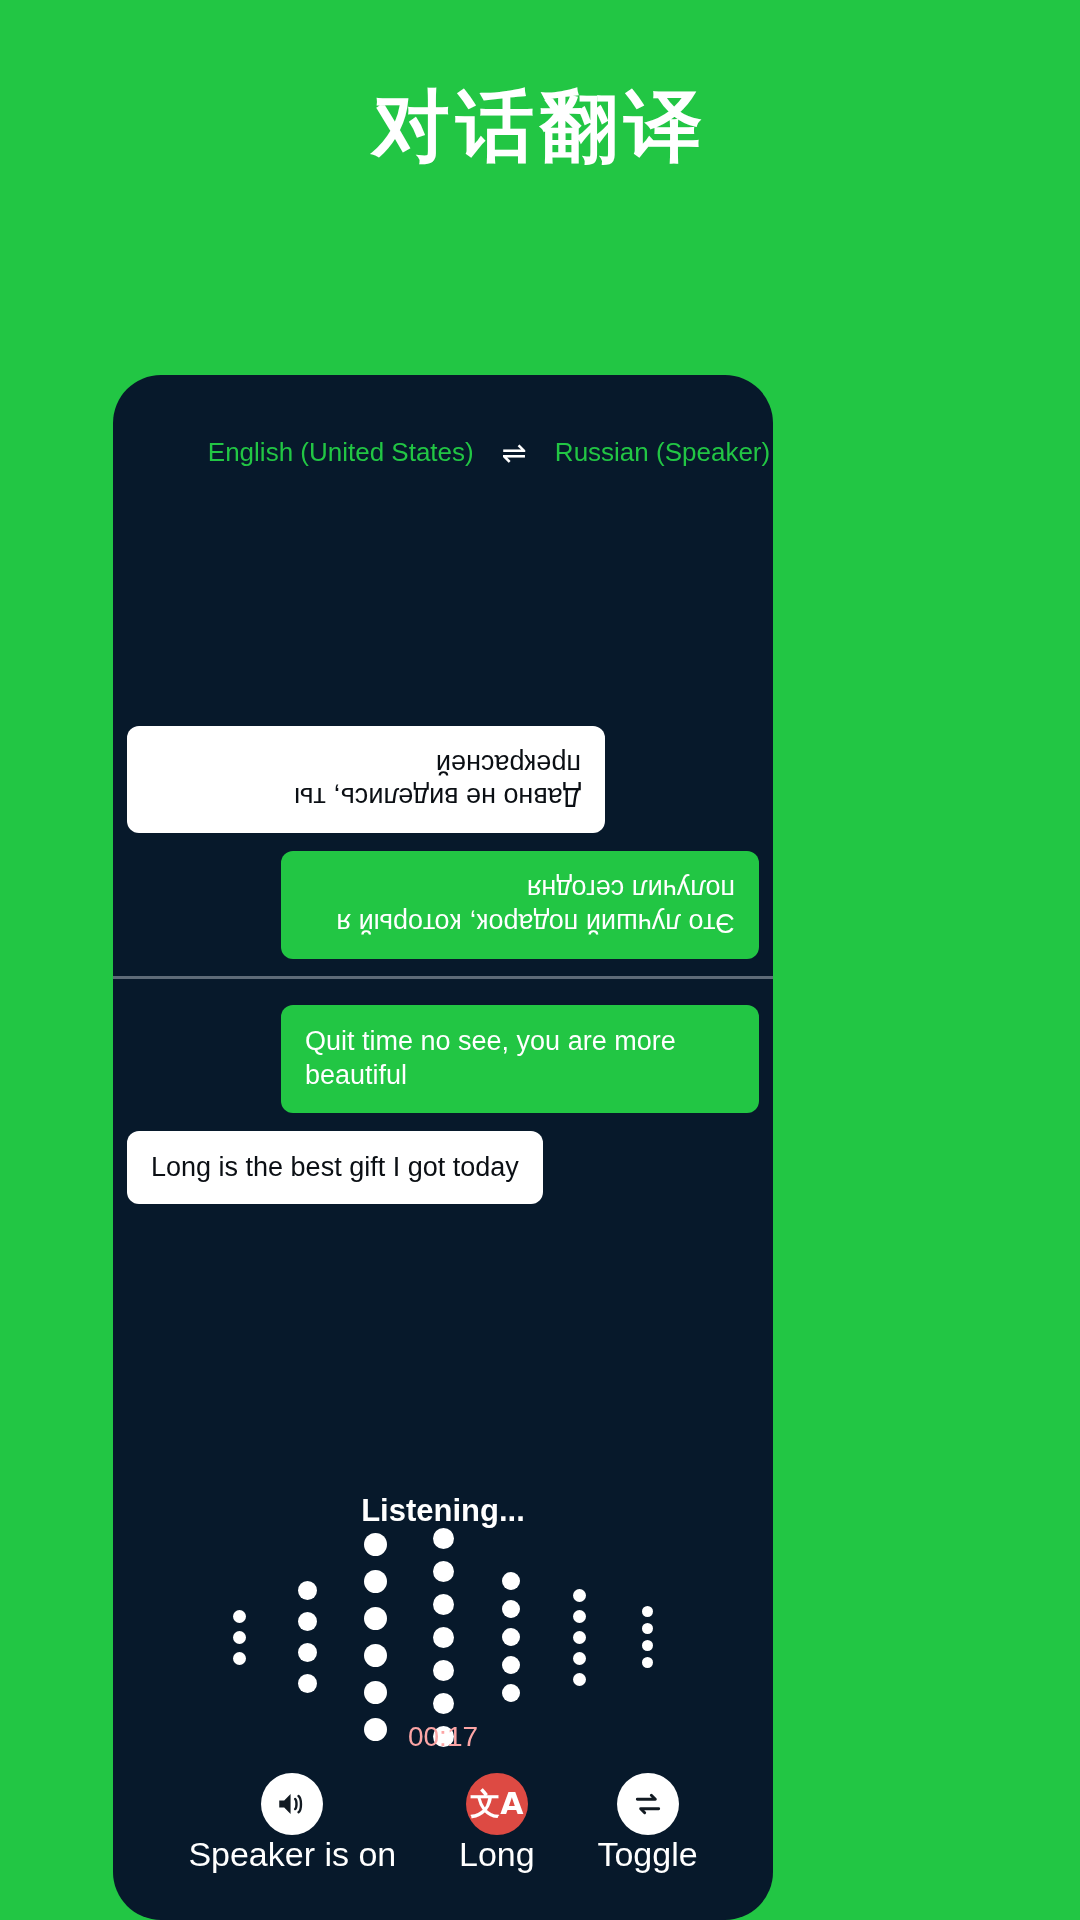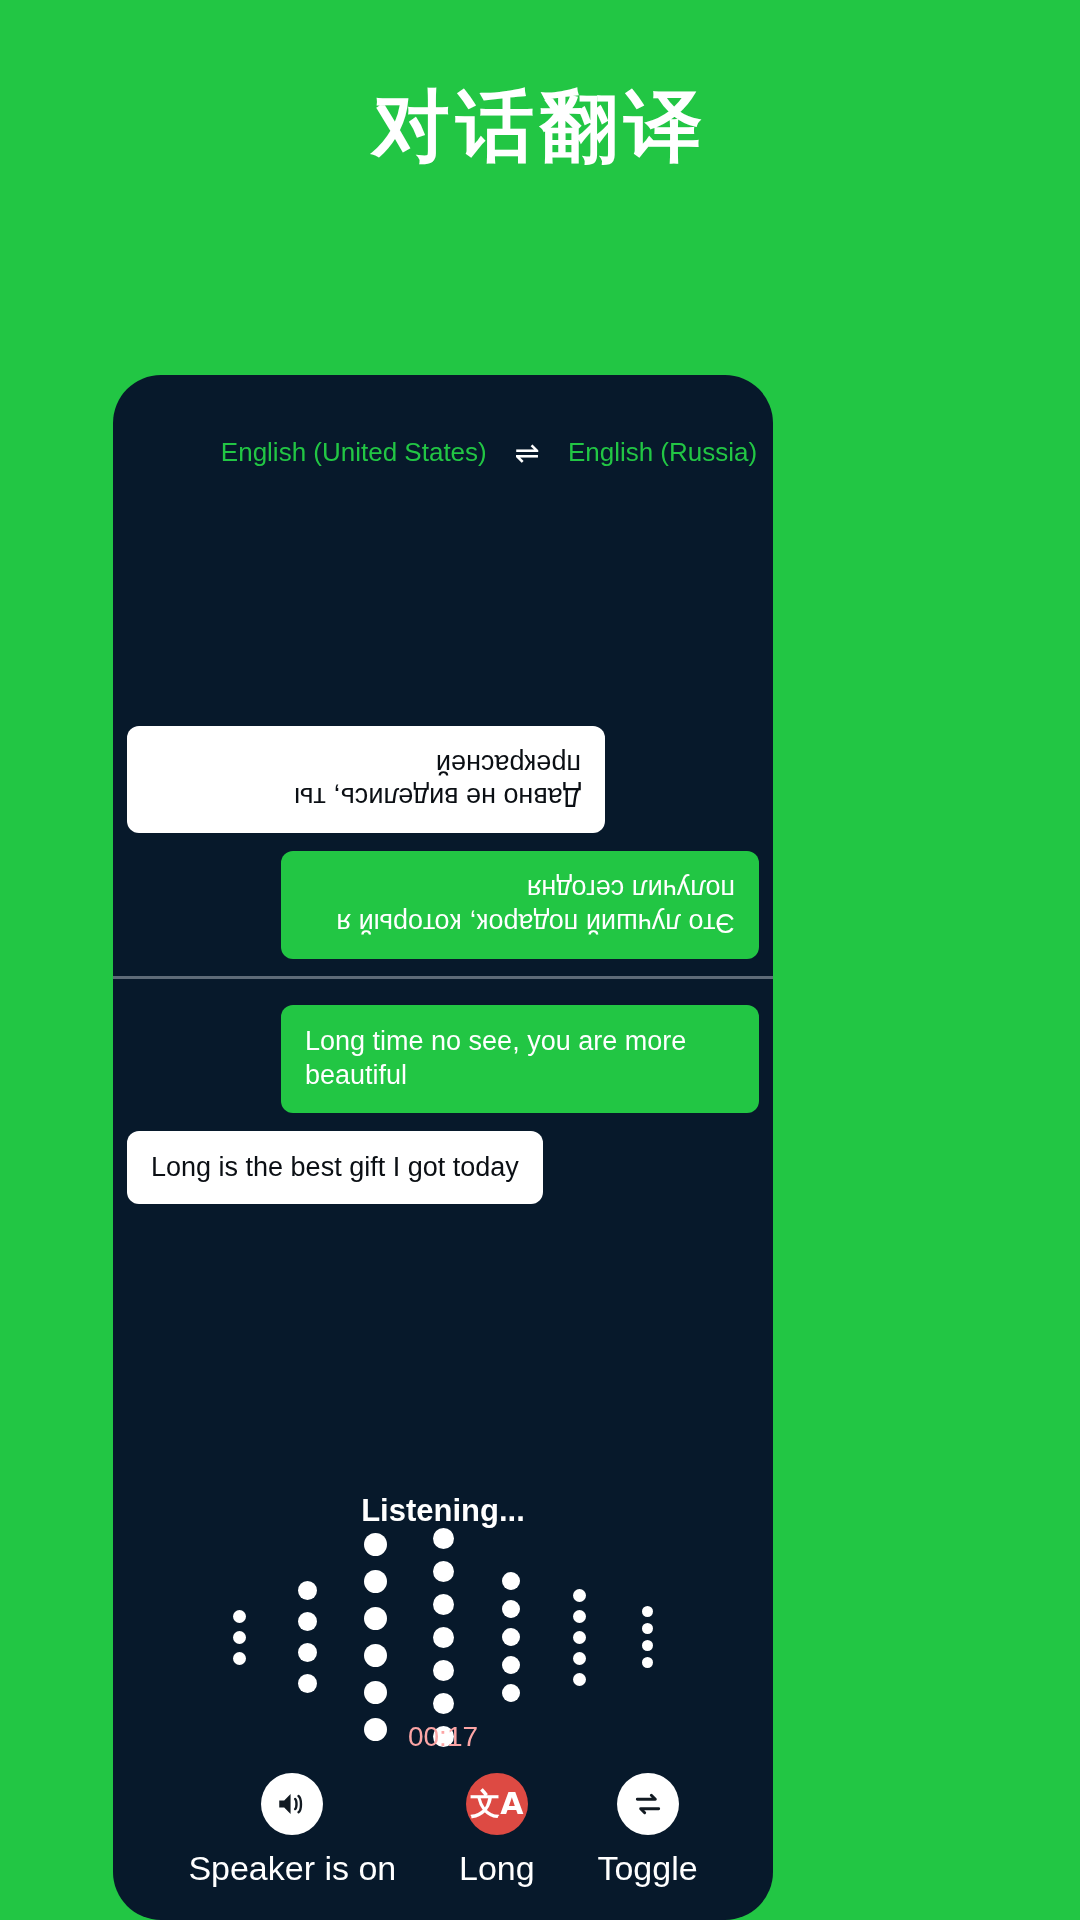--- a/index.html
+++ b/index.html
@@ -169,21 +169,20 @@
     width: 660px;
     display: flex;
     justify-content: space-around;
     align-items: flex-start;
     padding: 0 44px;
   }
   .control {
     display: flex;
     flex-direction: column;
     align-items: center;
-    gap: 14px;
     cursor: pointer;
   }
   .ctrl-circle {
     width: 62px;
     height: 62px;
     border-radius: 50%;
     display: flex;
     align-items: center;
     justify-content: center;
   }
@@ -202,37 +201,37 @@
 </head>
 <body>
 
 <div class="page-title">对话翻译</div>
 
 <div class="phone">
 
   <div class="lang-bar">
     <span class="lang-label">English (United States)</span>
     <span class="swap-icon">⇌</span>
-    <span class="lang-label">English (Russia)</span>
+    <span class="lang-label">Russian (Speaker)</span>
   </div>
 
   <div class="remote-pane">
     <div class="bubble-row row-left">
       <div class="bubble bubble-green">Это лучший подарок, который я получил сегодня</div>
     </div>
     <div class="bubble-row row-right">
       <div class="bubble bubble-white">Давно не виделись, ты прекрасней</div>
     </div>
   </div>
 
   <div class="divider"></div>
 
   <div class="local-pane">
     <div class="bubble-row row-right">
-      <div class="bubble bubble-green">Long time no see, you are more beautiful</div>
+      <div class="bubble bubble-green">Quit time no see, you are more beautiful</div>
     </div>
     <div class="bubble-row row-left">
       <div class="bubble bubble-white">Long is the best gift I got today</div>
     </div>
   </div>
 
   <div class="listening-label">Listening...</div>
 
   <div class="wave" id="waveform">
       <div class="wave-col">

